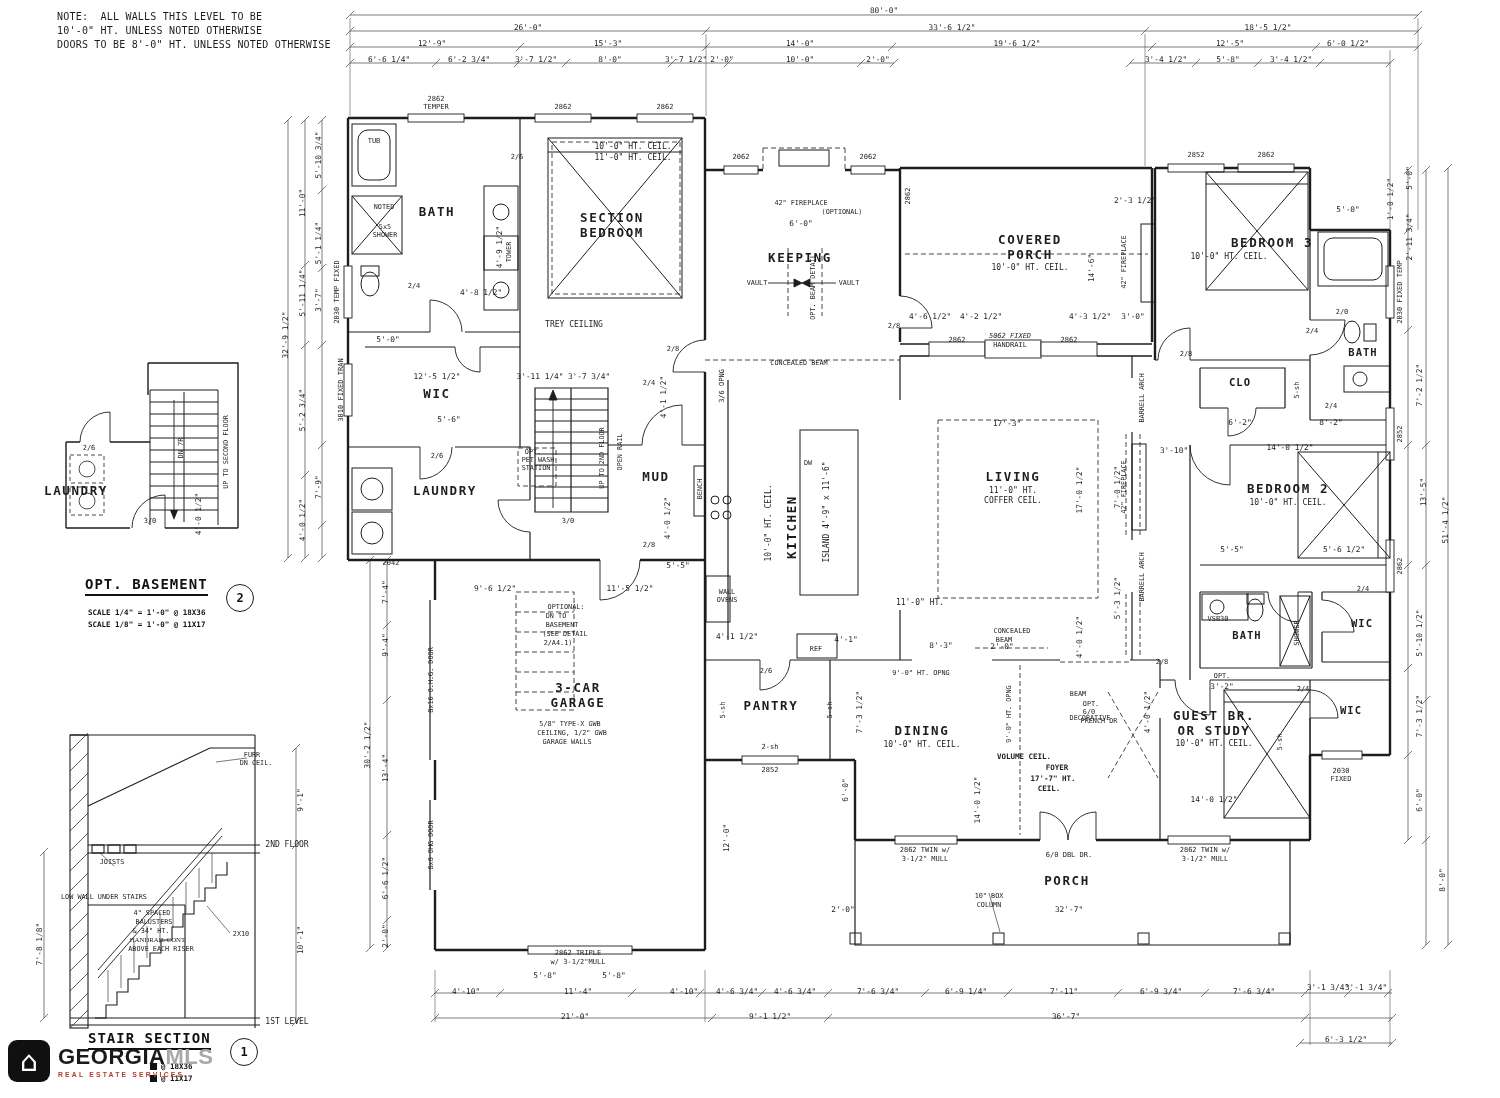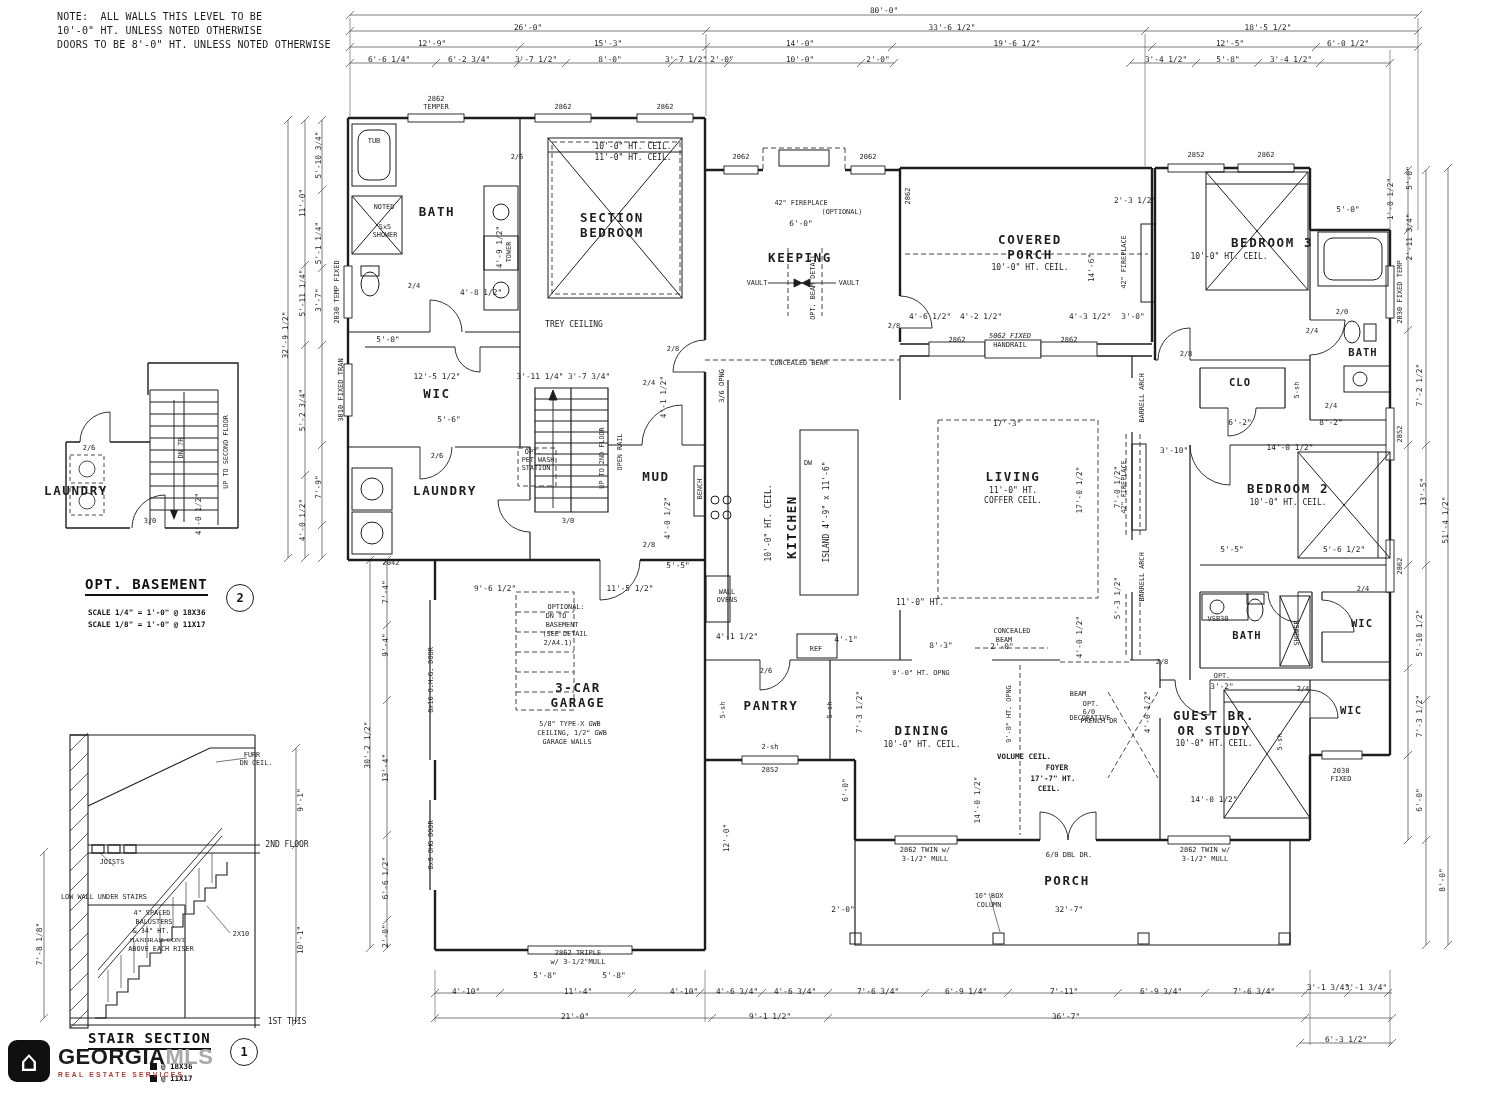--- a/index.html
+++ b/index.html
@@ -512,21 +512,21 @@
       <span class="lbl anns" style="left: 112px; top: 862px; transform: translate(-50%, -50%);">JOISTS</span>
       <span class="lbl anns" style="left: 104px; top: 897px; transform: translate(-50%, -50%);">LOW WALL UNDER STAIRS</span>
       <span class="lbl anns" style="left: 152px; top: 913px; transform: translate(-50%, -50%);">4" SPACED</span>
       <span class="lbl anns" style="left: 154px; top: 922px; transform: translate(-50%, -50%);">BALUSTERS</span>
       <span class="lbl anns" style="left: 151px; top: 931px; transform: translate(-50%, -50%);">&amp; 34" HT.</span>
       <span class="lbl anns" style="left: 158px; top: 940px; transform: translate(-50%, -50%); font-family: Liberation Serif, serif;">HANDRAIL CONT.</span>
       <span class="lbl anns" style="left: 161px; top: 949px; transform: translate(-50%, -50%);">ABOVE EACH RISER</span>
       <span class="lbl anns" style="left: 241px; top: 934px; transform: translate(-50%, -50%);">2X10</span>
       <span class="lbl dim" style="left: 301px; top: 940px; transform: translate(-50%, -50%) rotate(-90deg);">10'-1"</span>
       <span class="lbl dim" style="left: 40px; top: 944px; transform: translate(-50%, -50%) rotate(-90deg);">7'-8 1/8"</span>
-      <span class="lbl ann" style="left: 287px; top: 1022px; transform: translate(-50%, -50%);">1ST THIS</span>
+      <span class="lbl ann" style="left: 287px; top: 1022px; transform: translate(-50%, -50%);">1ST LEVEL</span>
     </div>
 
   <div class="dtitle" style="left:85px;top:576px;"><span>OPT. BASEMENT</span></div>
   <div class="dnum" style="left:226px;top:584px;">
       <span>2</span>
     </div>
   <div class="dscale" style="left:88px;top:608px;"><span>SCALE 1/4" = 1'-0" @ 18X36</span></div>
   <div class="dscale" style="left:88px;top:620px;"><span>SCALE 1/8" = 1'-0" @ 11X17</span></div>
 
   <div class="dtitle" style="left:88px;top:1030px;"><span>STAIR SECTION</span></div>

